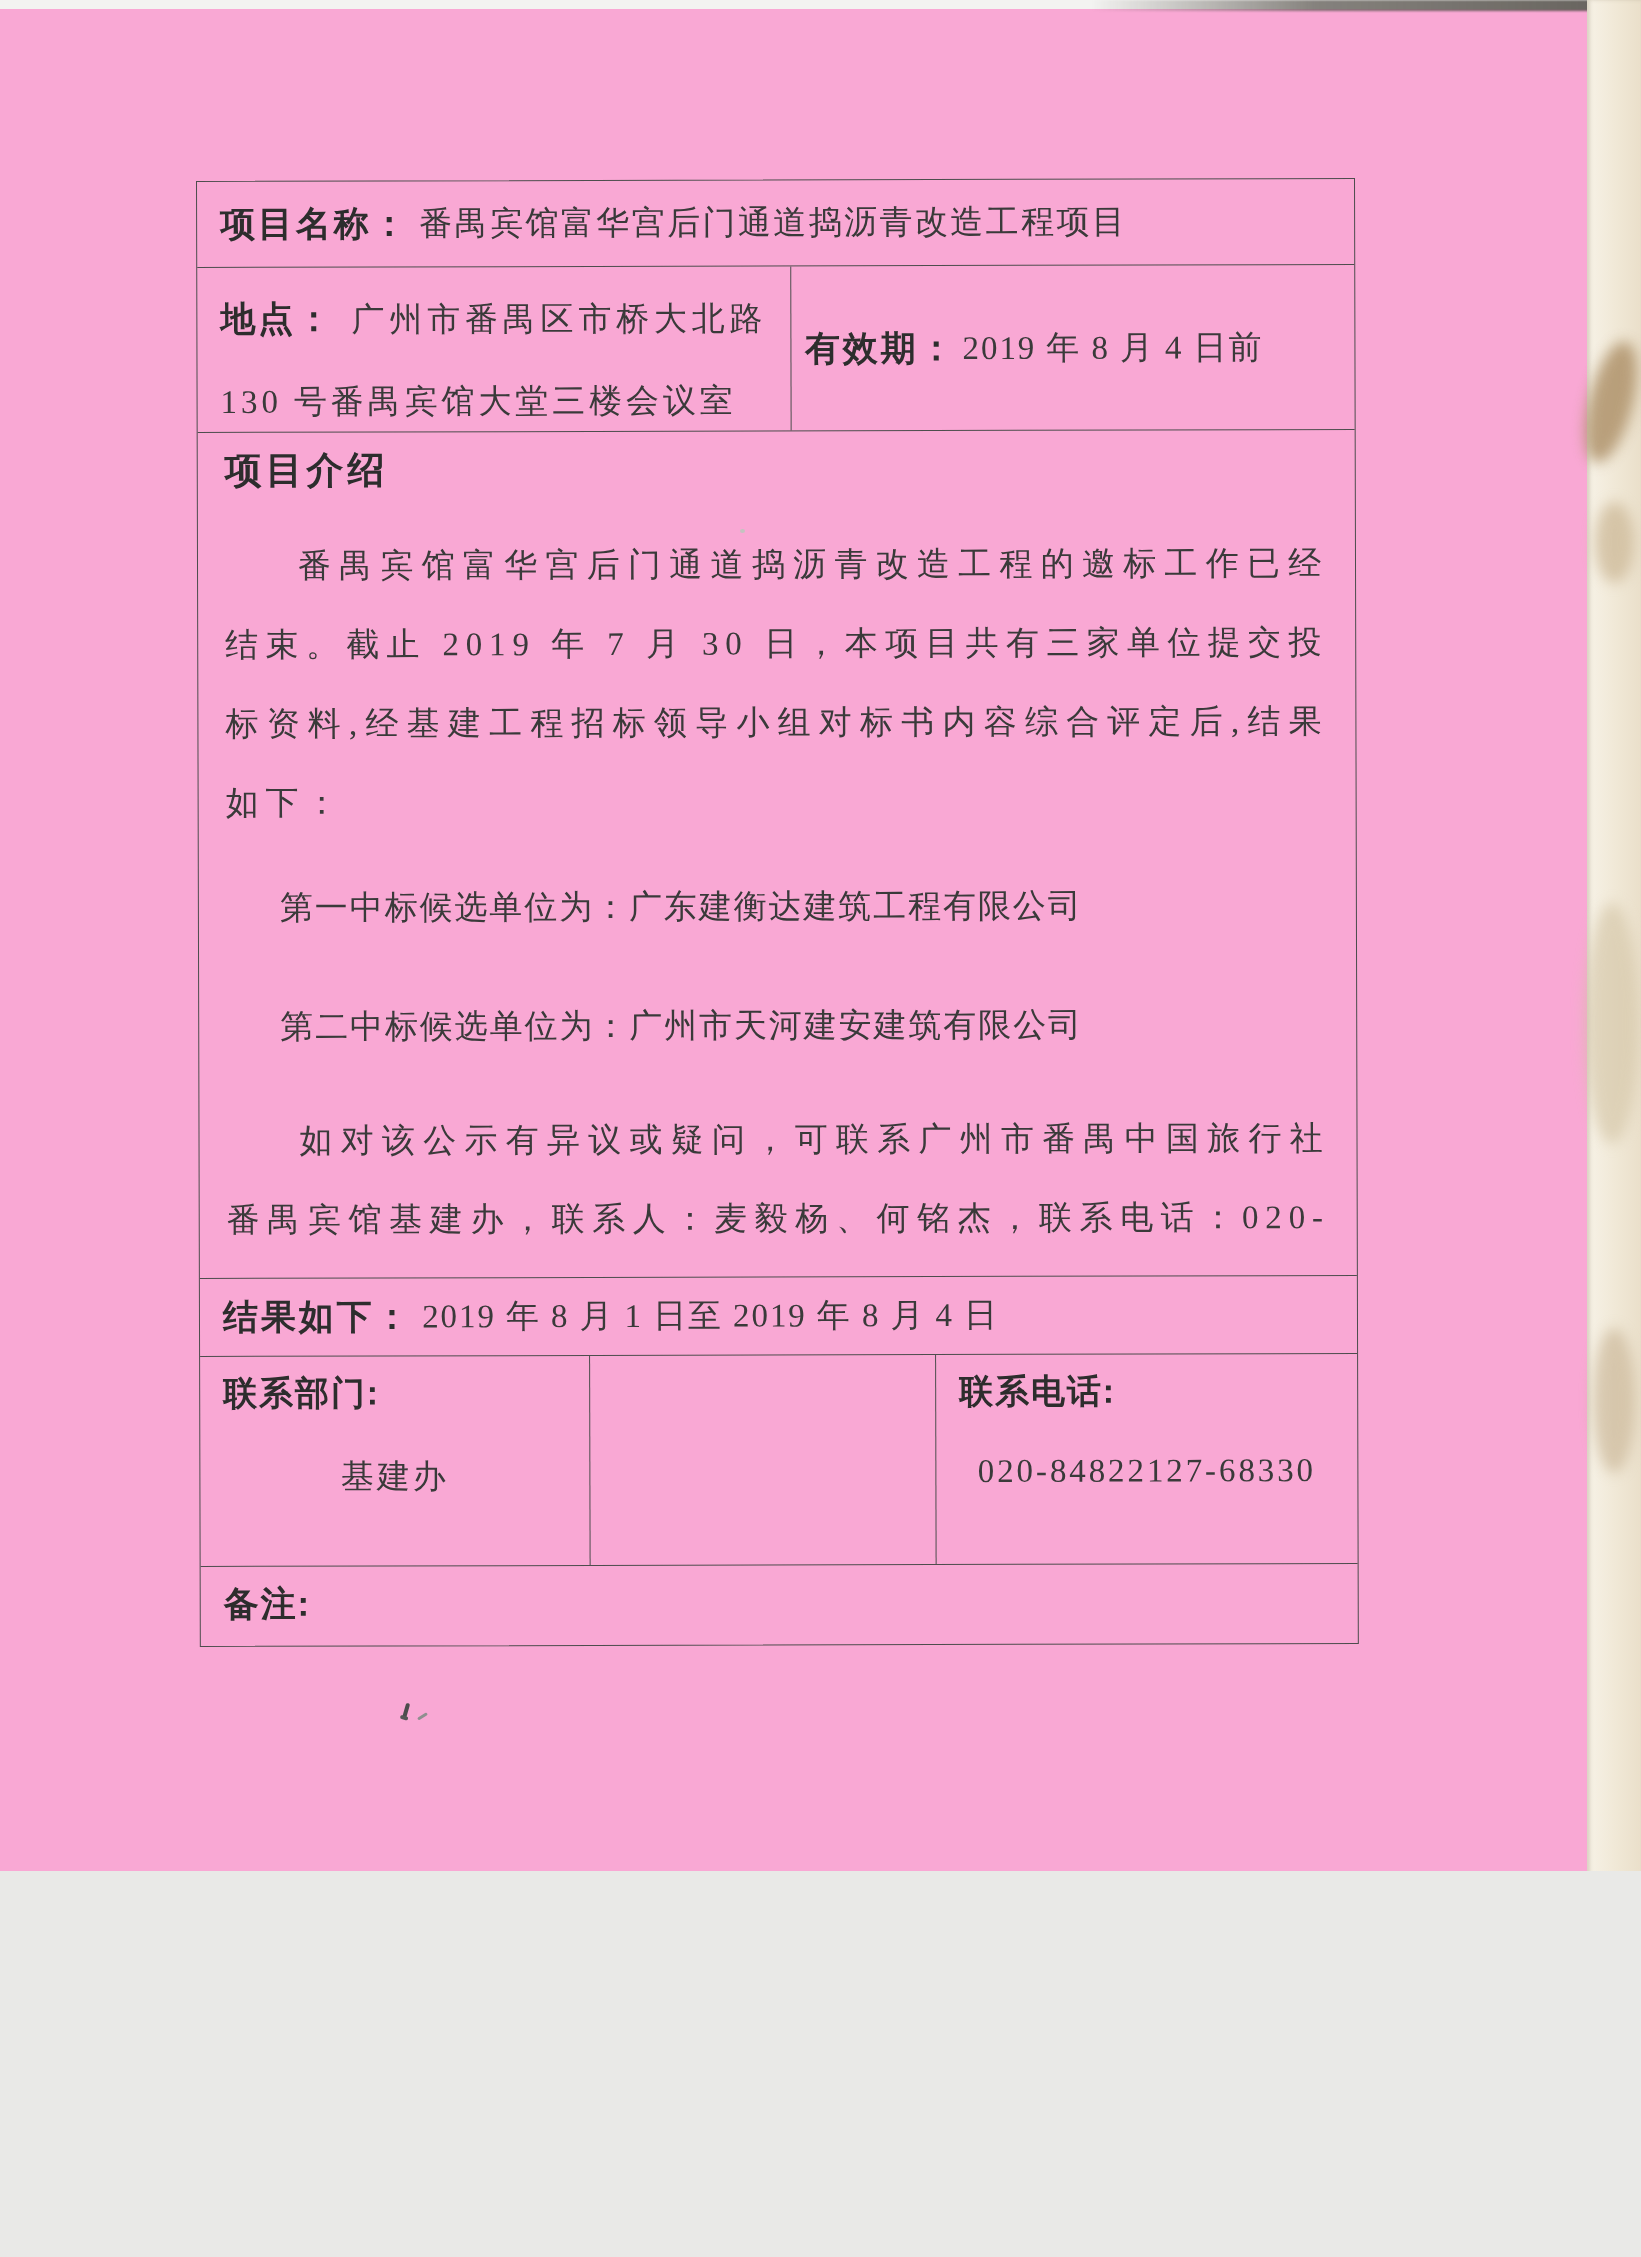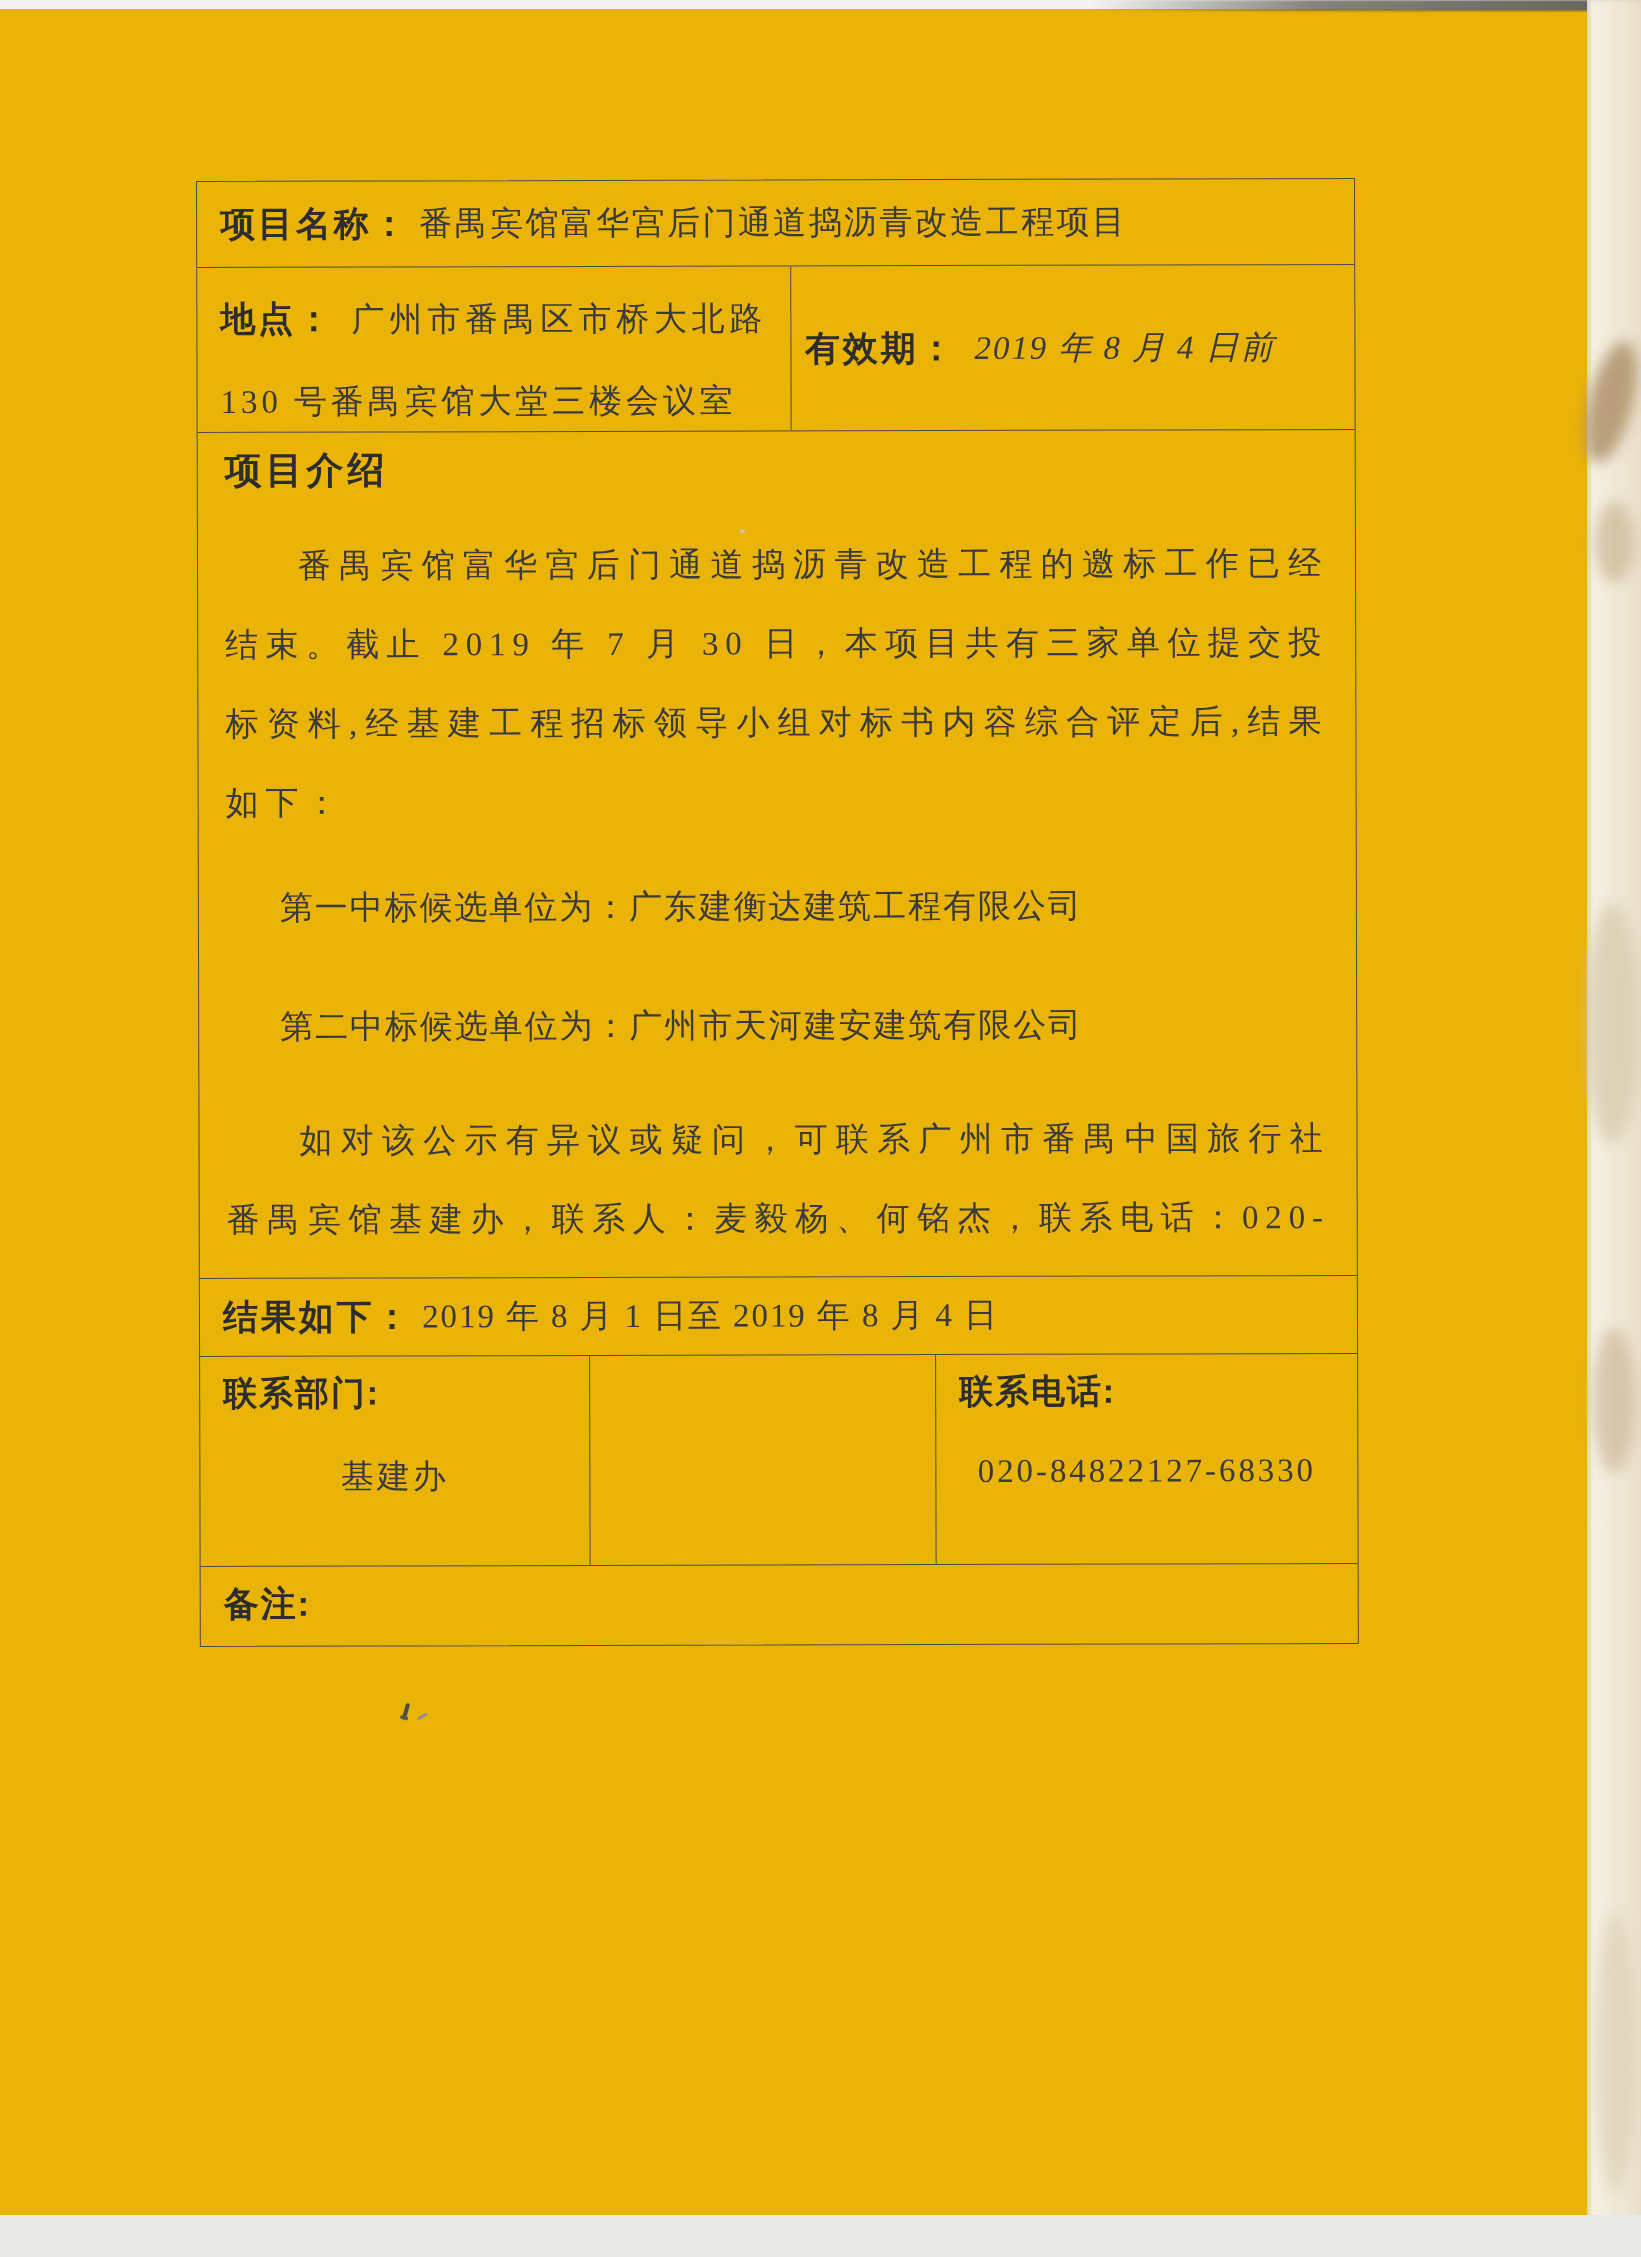--- a/index.html
+++ b/index.html
@@ -2,22 +2,22 @@
 <html><head>
 <meta charset="utf-8">
 <style>
   html,body{margin:0;padding:0;}
   body{
     width:1641px;height:2257px;
     font-family:"Liberation Serif","DejaVu Serif",serif;
     background:#e9e9e7;
   }
   .page{
-    position:relative;width:1641px;height:2215px;
-    background:#eab308;overflow:hidden;
+    position:relative;width:1641px;height:1871px;
+    background:#f9a8d4;overflow:hidden;
   }
   
   .top-light-strip{position:absolute;top:0;left:0;width:1641px;height:8.7px;background:#f3f3f1;}
   .top-dark-edge{
     position:absolute;top:0;left:1091px;width:498px;height:10.6px;
     background:linear-gradient(90deg,rgba(105,101,95,0) 0%,rgba(96,92,86,.75) 45%,rgba(90,86,80,.9) 100%);
     filter:blur(1px);
   }
   .edge-strip{
     position:absolute;top:0;left:1587px;width:54px;height:2257px;
@@ -59,21 +59,21 @@
 
   .row-1{height:86px;display:flex;align-items:center;padding-left:23px;}
   .row-1 .val{margin-left:9.7px;letter-spacing:2.4px;}
 
   .row-2{height:165px;display:flex;}
   .loc-cell{width:594px;border-right:1.9px solid #4d4d4d;padding:11.6px 7.7px 0 23px;}
   .loc-line1{line-height:77px;}
   .loc-line1 .val{margin-left:13.5px;letter-spacing:4.8px;}
   .loc-line2{line-height:77px;letter-spacing:3.9px;}
   .validity-cell{flex:1;display:flex;align-items:center;padding-left:13.5px;}
-  .validity-cell .val{margin-left:18px;letter-spacing:1.9px;font-style:italic;}
+  .validity-cell .val{margin-left:6px;letter-spacing:1.9px;}
 
   .row-3{height:846px;padding:15.4px 27px 0 27px;overflow:hidden;}
   .intro-heading{font-size:37px;line-height:46px;letter-spacing:3.9px;}
   .para{
     margin:0;text-align:justify;text-indent:73px;
     font-size:33px;line-height:79px;letter-spacing:6.8px;color:#3a3a3a;
     font-family:"Liberation Serif","DejaVu Serif",serif;
   }
   .p1{margin-top:33px;}
   .cand{

